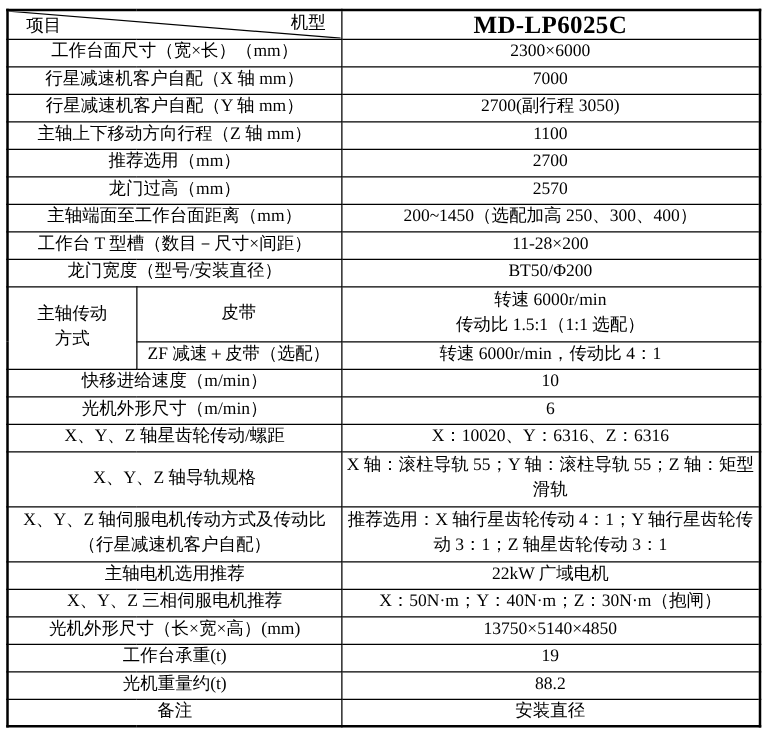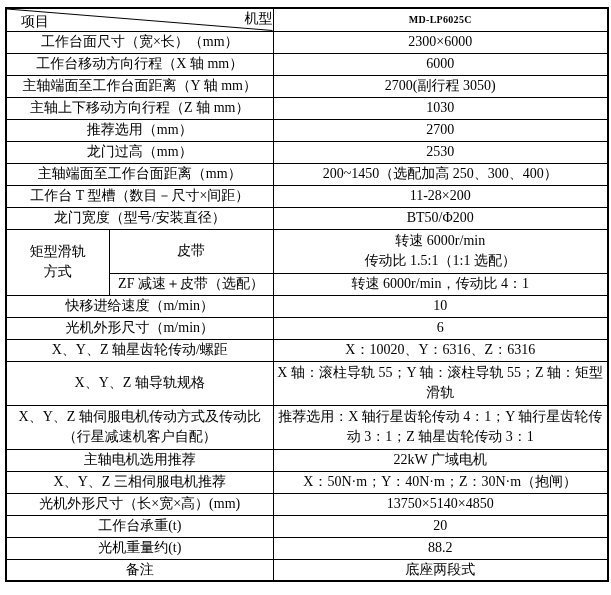--- a/index.html
+++ b/index.html
@@ -41,27 +41,27 @@
     width: 100%; height: 100%;
   }
   .diag-item {
     position: absolute;
     left: 14px;
     bottom: 0px;
     line-height: 18px;
   }
   .diag-model {
     position: absolute;
-    right: 0;
+    right: 12px;
     top: 1px;
     line-height: 18px;
   }
   .model-value {
     font-weight: bold;
-    font-size: 10px;
+    font-size: 20px;
     letter-spacing: 0.3px;
   }
   .two-line { line-height: 20px; }
 </style>
 </head>
 <body>
 
 <table class="spec-table">
   <colgroup>
     <col style="width:103px">
@@ -78,55 +78,55 @@
         <span class="diag-model">机型</span>
       </td>
       <td class="model-value">MD-LP6025C</td>
     </tr>
 
     <tr class="h1">
       <td colspan="2">工作台面尺寸（宽×长）（mm）</td>
       <td>2300×6000</td>
     </tr>
     <tr class="h1">
-      <td colspan="2">工作台移动方向行程（X 轴 mm）</td>
-      <td>6000</td>
+      <td colspan="2">行星减速机客户自配（X 轴 mm）</td>
+      <td>7000</td>
     </tr>
     <tr class="h1">
-      <td colspan="2">主轴端面至工作台面距离（Y 轴 mm）</td>
+      <td colspan="2">行星减速机客户自配（Y 轴 mm）</td>
       <td>2700(副行程 3050)</td>
     </tr>
     <tr class="h1">
       <td colspan="2">主轴上下移动方向行程（Z 轴 mm）</td>
-      <td>1030</td>
+      <td>1100</td>
     </tr>
     <tr class="h1">
       <td colspan="2">推荐选用（mm）</td>
       <td>2700</td>
     </tr>
     <tr class="h1">
       <td colspan="2">龙门过高（mm）</td>
-      <td>2530</td>
+      <td>2570</td>
     </tr>
     <tr class="h1">
       <td colspan="2">主轴端面至工作台面距离（mm）</td>
       <td>200~1450（选配加高 250、300、400）</td>
     </tr>
     <tr class="h1">
       <td colspan="2">工作台 T 型槽（数目－尺寸×间距）</td>
       <td>11-28×200</td>
     </tr>
     <tr class="h1">
       <td colspan="2">龙门宽度（型号/安装直径）</td>
       <td>BT50/Φ200</td>
     </tr>
 
     <tr class="h2">
       <td rowspan="2" class="two-line">
-        <div>矩型滑轨</div>
+        <div>主轴传动</div>
         <div>方式</div>
       </td>
       <td>皮带</td>
       <td class="two-line">
         <div>转速 6000r/min</div>
         <div>传动比 1.5:1（1:1 选配）</div>
       </td>
     </tr>
     <tr class="h1">
       <td>ZF 减速＋皮带（选配）</td>
@@ -163,24 +163,24 @@
     <tr class="h1">
       <td colspan="2">X、Y、Z 三相伺服电机推荐</td>
       <td>X：50N·m；Y：40N·m；Z：30N·m（抱闸）</td>
     </tr>
     <tr class="h1">
       <td colspan="2">光机外形尺寸（长×宽×高）(mm)</td>
       <td>13750×5140×4850</td>
     </tr>
     <tr class="h1">
       <td colspan="2">工作台承重(t)</td>
-      <td>20</td>
+      <td>19</td>
     </tr>
     <tr class="h1">
       <td colspan="2">光机重量约(t)</td>
       <td>88.2</td>
     </tr>
     <tr class="h1">
       <td colspan="2">备注</td>
-      <td>底座两段式</td>
+      <td>安装直径</td>
     </tr>
   </tbody>
 </table>
 
 </body></html>

